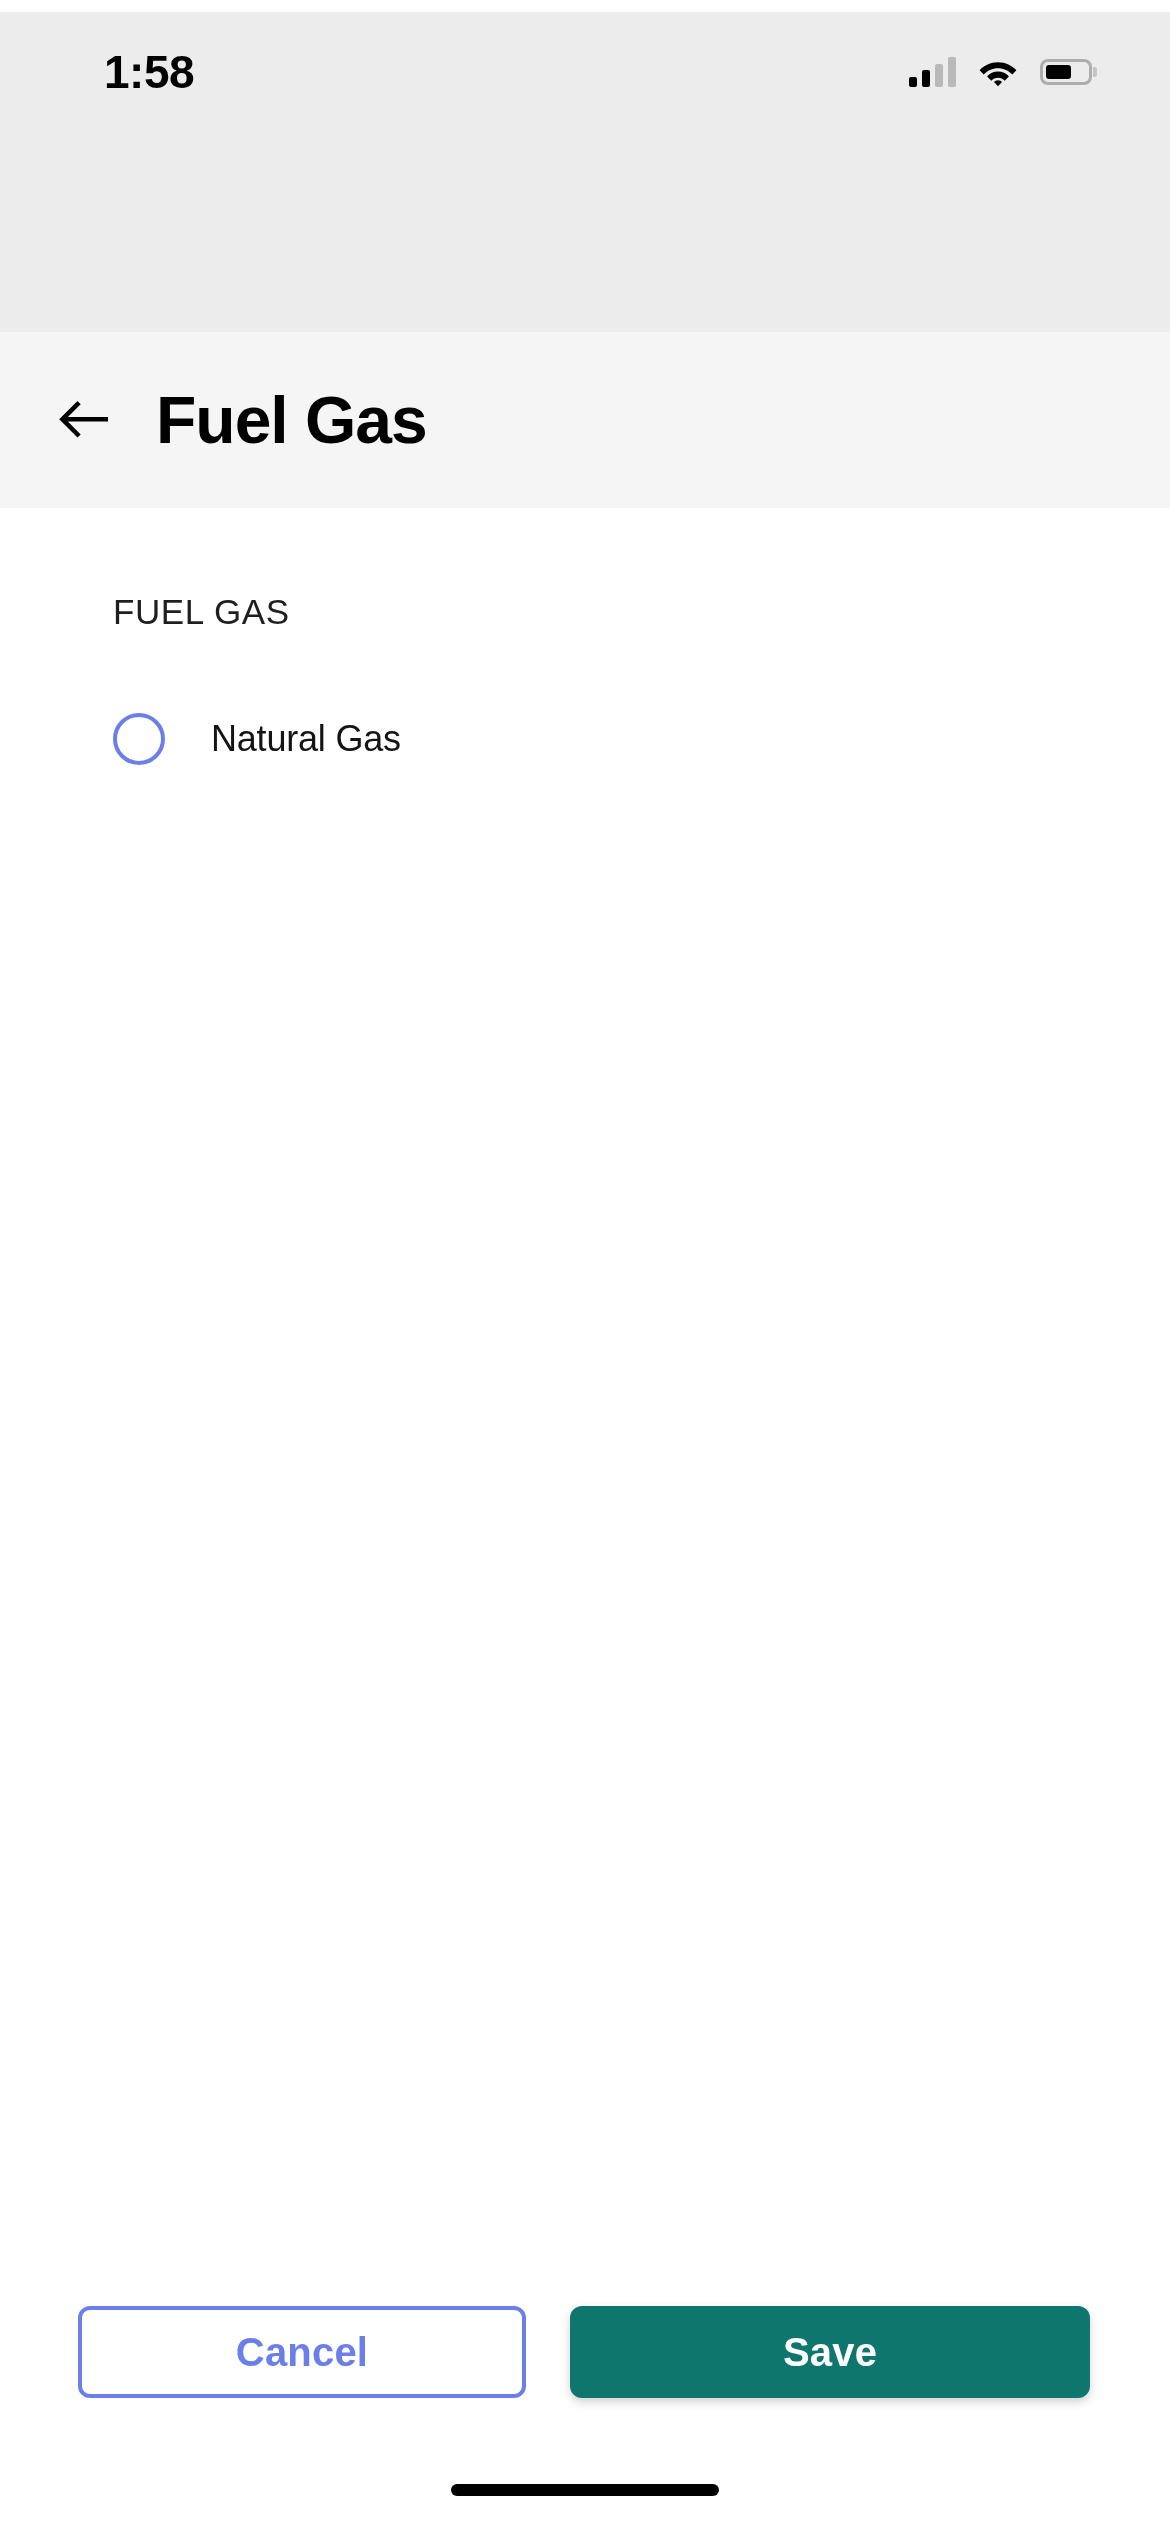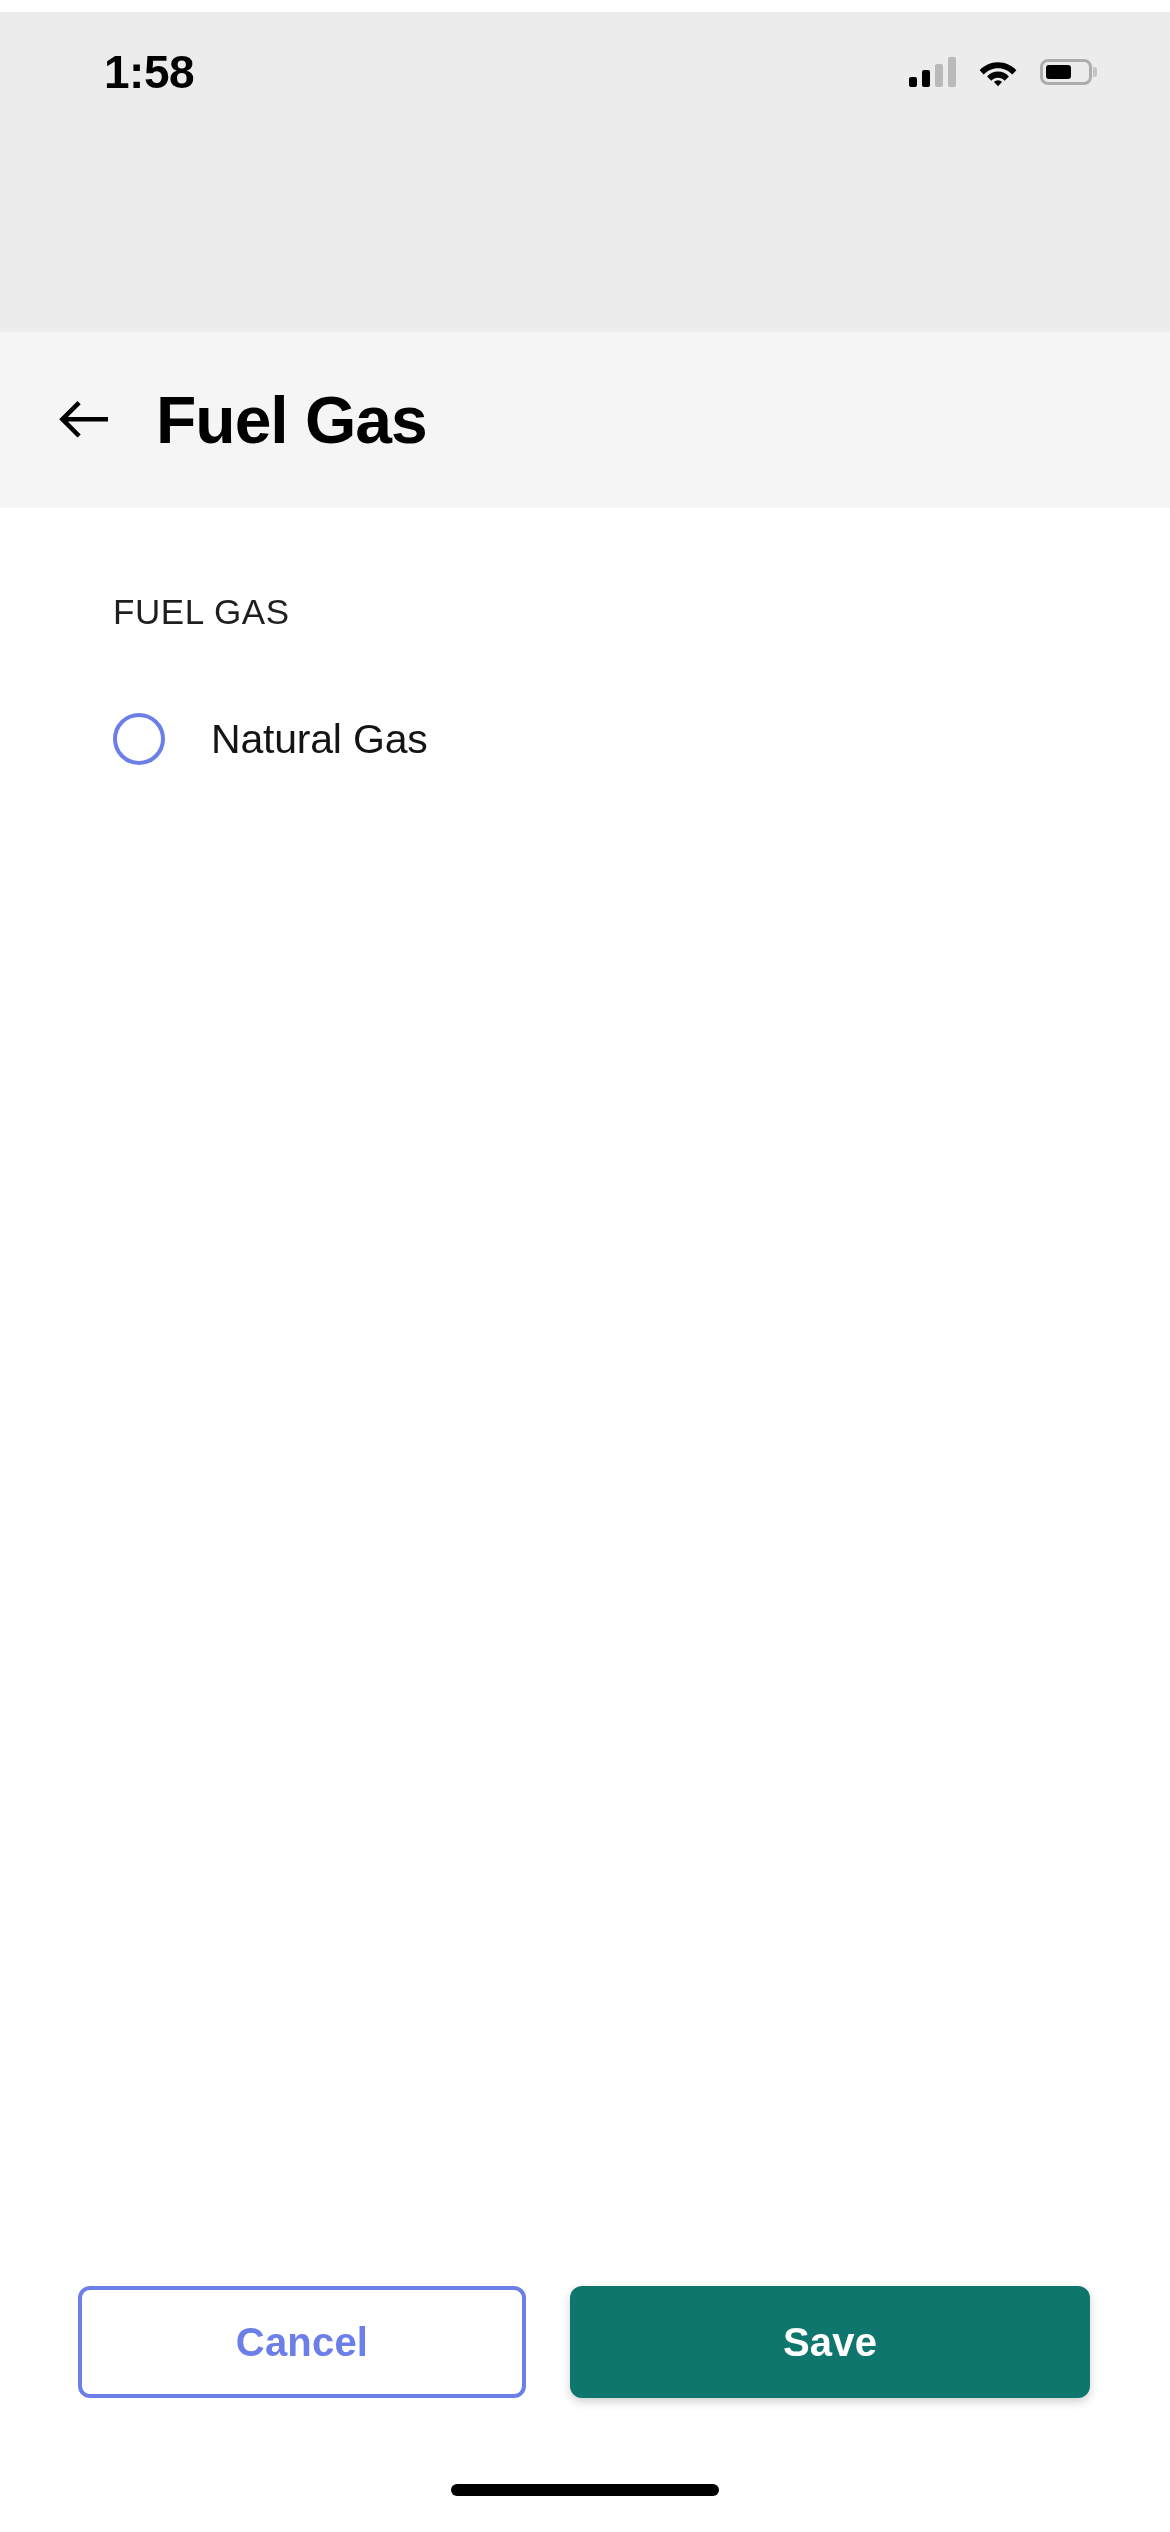--- a/index.html
+++ b/index.html
@@ -152,36 +152,36 @@
     background:#fff;
     display:flex; align-items:center; justify-content:center;
   }
   .radio.checked:after {
     content:"";
     width:28px; height:28px;
     border-radius:50%;
     background:#6C7FE8;
   }
   .option-label {
-    font-size:41px;
+    font-size:36px;
     color:#141414;
     letter-spacing:-0.2px;
   }
 
   .spacer { flex:1 1 auto; }
 
   
   .action-bar {
     display:flex;
     gap:44px;
     padding:0 78px;
     margin-bottom:60px;
   }
   .btn {
-    height:112px;
+    height:92px;
     border-radius:12px;
     display:flex; align-items:center; justify-content:center;
     font-size:40px;
     font-weight:bold;
     letter-spacing:0.2px;
     cursor:pointer;
   }
   .btn-cancel {
     flex:0 0 448px;
     background:#ffffff;

